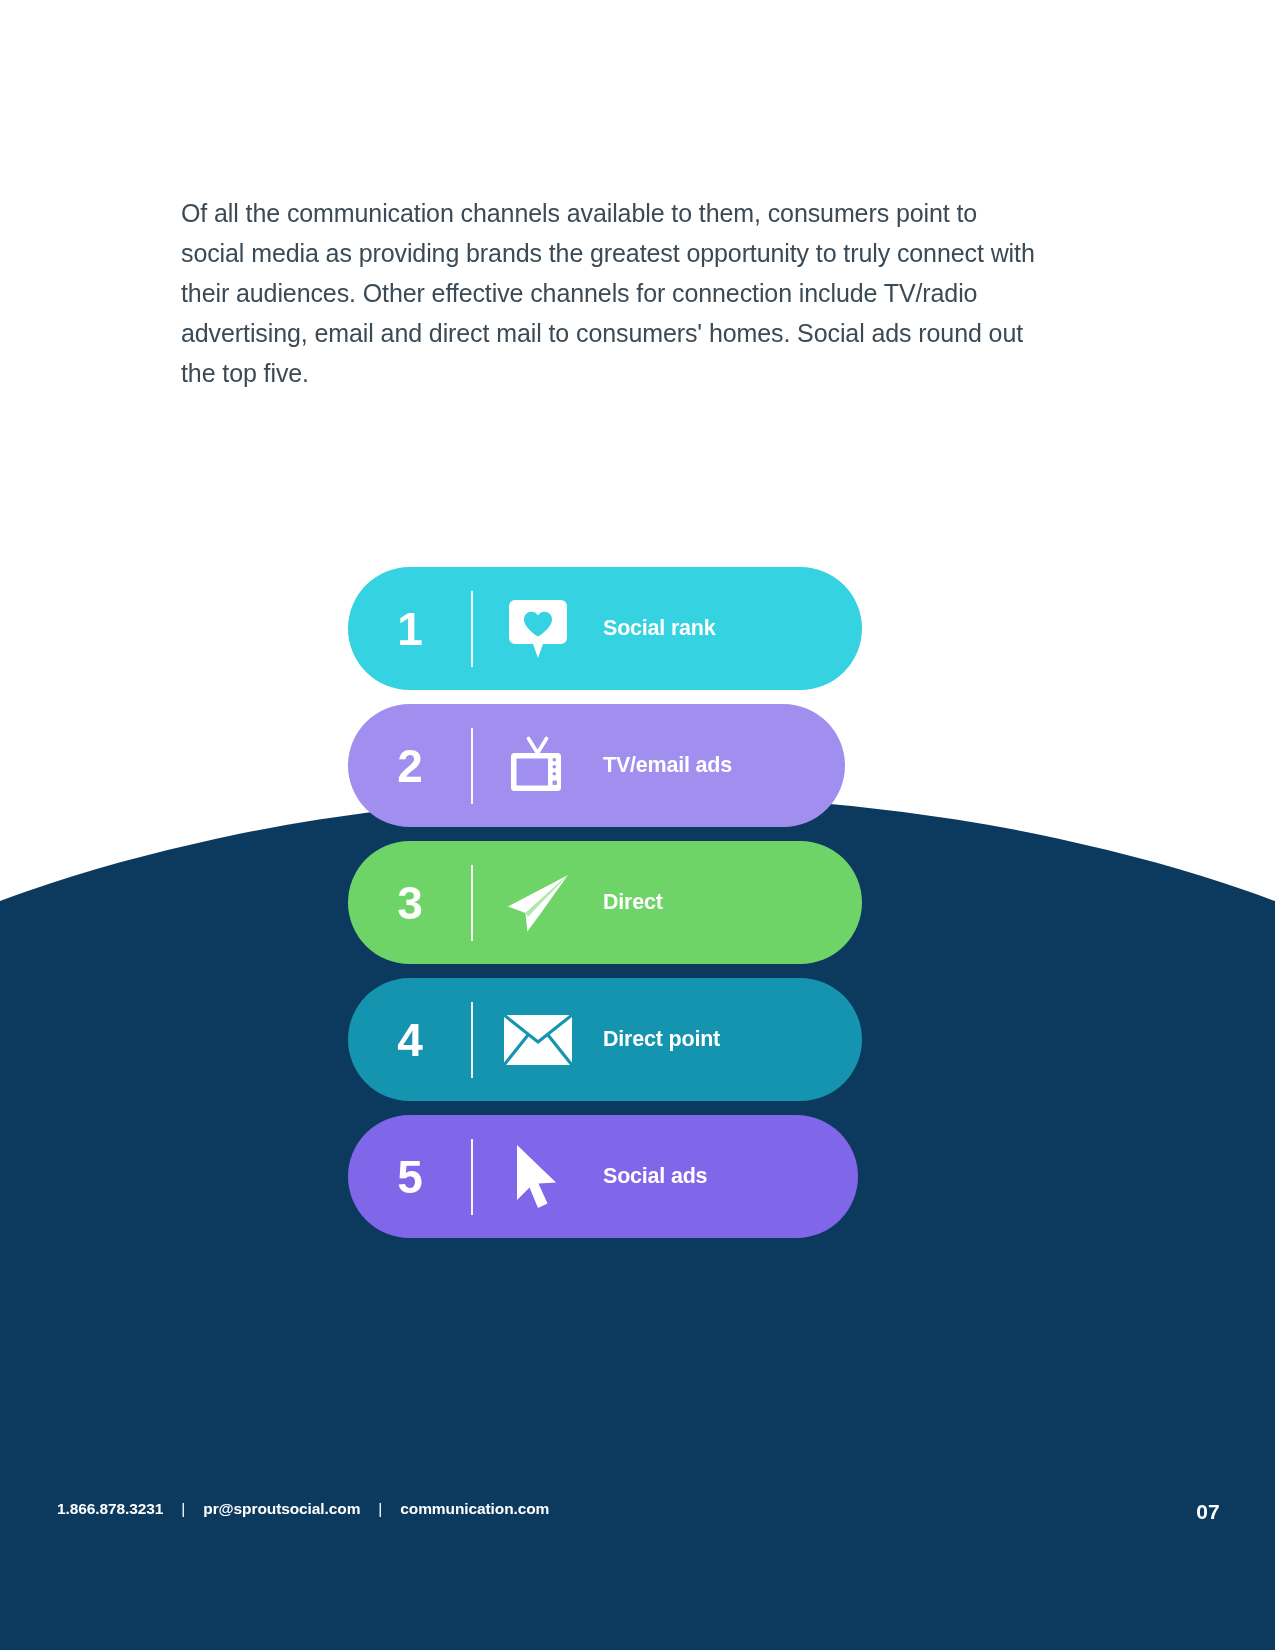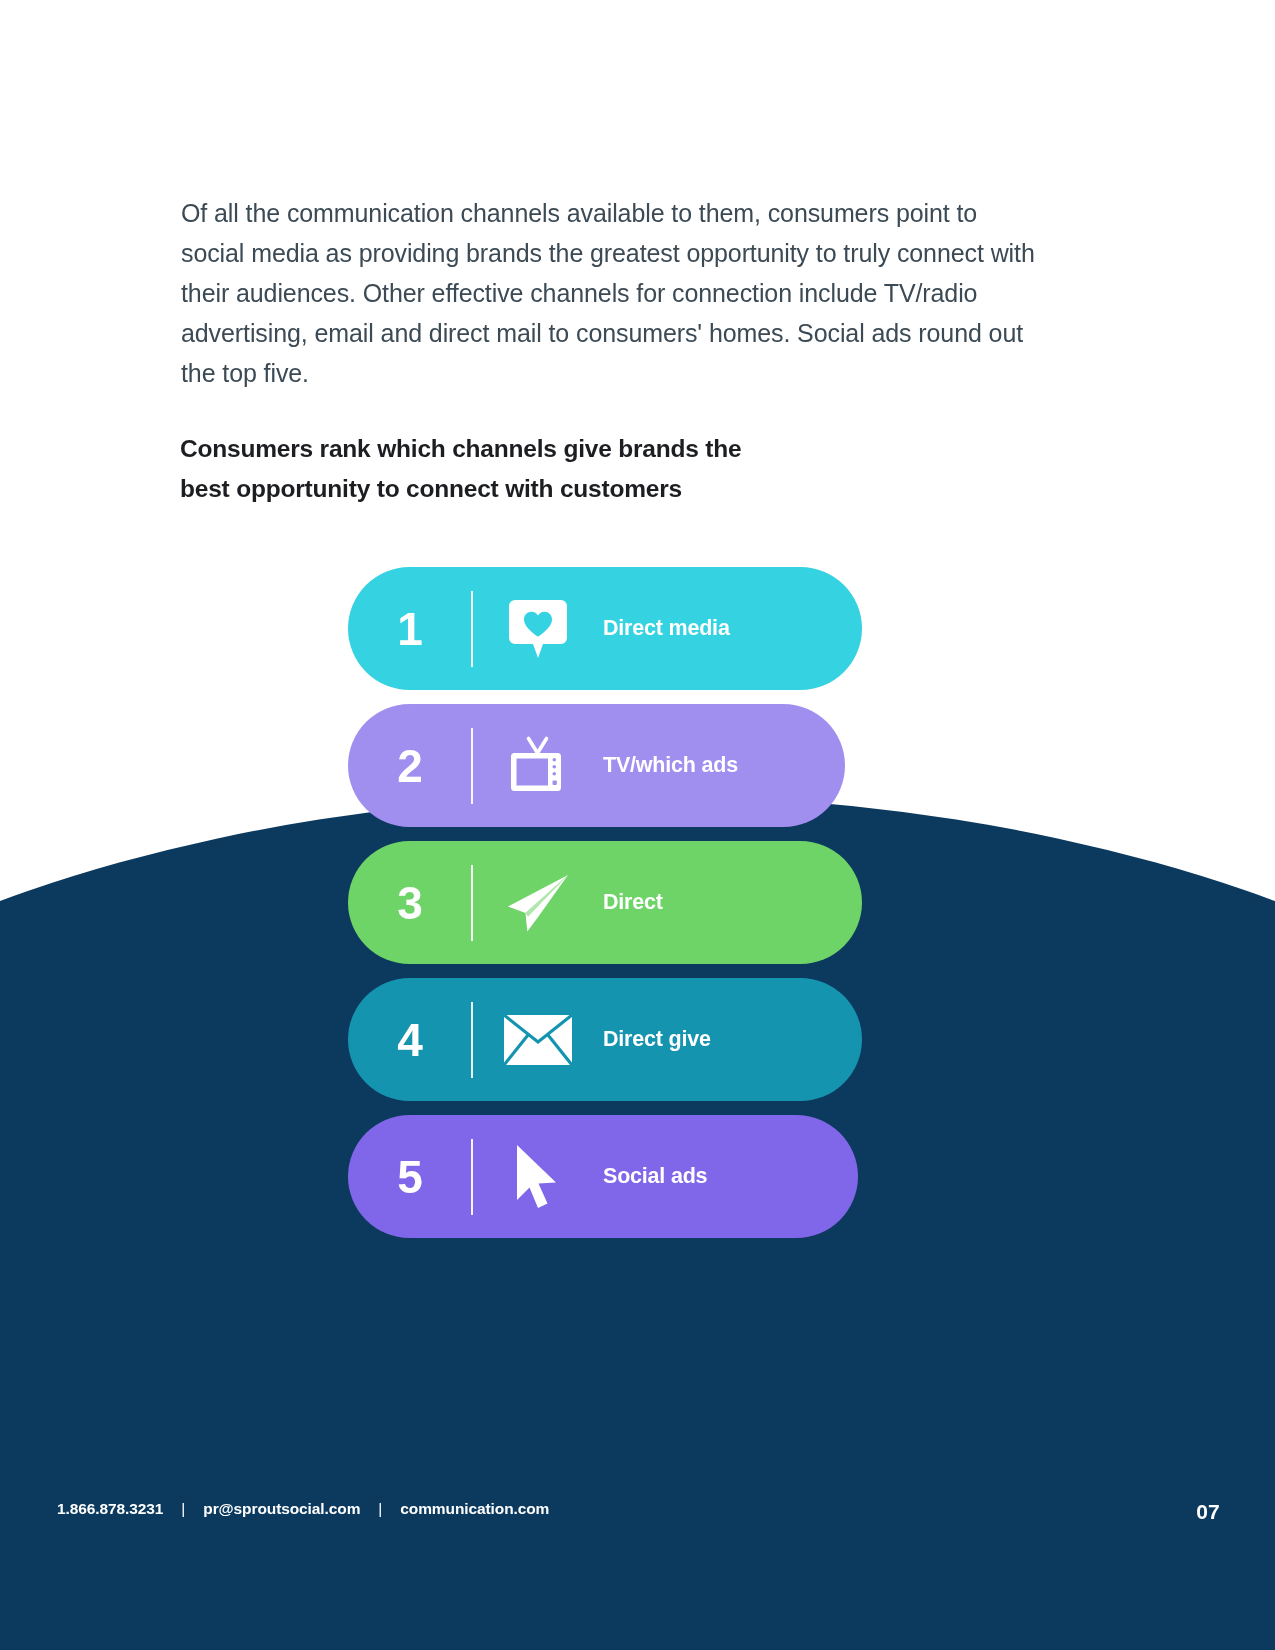--- a/index.html
+++ b/index.html
@@ -155,54 +155,50 @@
 </head>
 <body>
 
 <div class="page">
 
   <div class="navy-arc"></div>
   <div class="navy-bottom"></div>
 
   <p class="intro">Of all the communication channels available to them, consumers point to social media as providing brands the greatest opportunity to truly connect with their audiences. Other effective channels for connection include TV/radio advertising, email and direct mail to consumers' homes. Social ads round out the top five.</p>
 
-  <h2 class="chart-heading">
-    <span class="line">Consumers rank which channels give brands the</span>
-    <span class="line">best opportunity to connect with customers</span>
-  </h2>
 
   <div class="rank-list">
 
     <div class="rank-bar" style="width:514px; background:#35D2E2;">
       <div class="rank-num">1</div>
       <div class="rank-divider"></div>
       <div class="rank-icon">
         <svg width="58" height="62" viewBox="0 0 58 62">
           <path fill="#ffffff" d="M6 2h46a6 6 0 0 1 6 6v32a6 6 0 0 1-6 6H34l-5 14-5-14H6a6 6 0 0 1-6-6V8a6 6 0 0 1 6-6z"></path>
           <path fill="#35D2E2" d="M29 38.5S15 30.2 15 21.4c0-4.4 3.4-7.6 7.5-7.6 2.9 0 5.2 1.6 6.5 3.8 1.3-2.2 3.6-3.8 6.5-3.8 4.1 0 7.5 3.2 7.5 7.6C43 30.2 29 38.5 29 38.5z"></path>
         </svg>
       </div>
-      <div class="rank-label">Direct media</div>
+      <div class="rank-label">Social rank</div>
     </div>
 
     <div class="rank-bar" style="width:497px; background:#A18FF0;">
       <div class="rank-num">2</div>
       <div class="rank-divider"></div>
       <div class="rank-icon">
         <svg width="62" height="62" viewBox="0 0 62 62">
           <path fill="none" stroke="#ffffff" stroke-width="3.6" stroke-linecap="round" d="M21.5 3.5 30.5 18 39.5 3.5"></path>
           <rect x="4" y="18" width="50" height="38" rx="3.5" fill="#ffffff"></rect>
           <rect x="9.5" y="23.5" width="31.5" height="27" fill="#A18FF0"></rect>
           <rect x="45.5" y="23" width="3.6" height="3.6" rx="1.8" fill="#A18FF0"></rect>
           <rect x="45.5" y="30" width="3.6" height="3.6" rx="1.8" fill="#A18FF0"></rect>
           <rect x="45.5" y="37" width="3.6" height="3.6" rx="1.8" fill="#A18FF0"></rect>
           <rect x="45.5" y="45.5" width="4.4" height="4.4" rx="1" fill="#A18FF0"></rect>
         </svg>
       </div>
-      <div class="rank-label">TV/which ads</div>
+      <div class="rank-label">TV/email ads</div>
     </div>
 
     <div class="rank-bar" style="width:514px; background:#6FD467;">
       <div class="rank-num">3</div>
       <div class="rank-divider"></div>
       <div class="rank-icon">
         <svg width="64" height="60" viewBox="0 0 64 60">
           <path fill="#ffffff" d="M62 2 2 33.5l17.5 6.5L62 2z"></path>
           <path fill="#ffffff" d="M62 2 19.5 40l1.8 18.5L31 45.5 62 2z"></path>
           <path fill="#6FD467" d="M19.5 40 62 2 22 43.8z" opacity="0.55"></path>
@@ -214,21 +210,21 @@
     <div class="rank-bar" style="width:514px; background:#1594B0;">
       <div class="rank-num">4</div>
       <div class="rank-divider"></div>
       <div class="rank-icon">
         <svg width="68" height="50" viewBox="0 0 68 50">
           <rect x="0" y="0" width="68" height="50" fill="#ffffff"></rect>
           <path fill="none" stroke="#1594B0" stroke-width="3.2" d="M0 0 34 27 68 0"></path>
           <path fill="none" stroke="#1594B0" stroke-width="3.2" d="M0 50 24 20M68 50 44 20"></path>
         </svg>
       </div>
-      <div class="rank-label">Direct give</div>
+      <div class="rank-label">Direct point</div>
     </div>
 
     <div class="rank-bar" style="width:510px; background:#8066E8;">
       <div class="rank-num">5</div>
       <div class="rank-divider"></div>
       <div class="rank-icon">
         <svg width="50" height="66" viewBox="0 0 50 66">
           <path fill="#ffffff" d="M4 1 4 56 16.5 43.5 25 64 34.5 59.5 25.5 39.5 43 38.5z"></path>
         </svg>
       </div>

